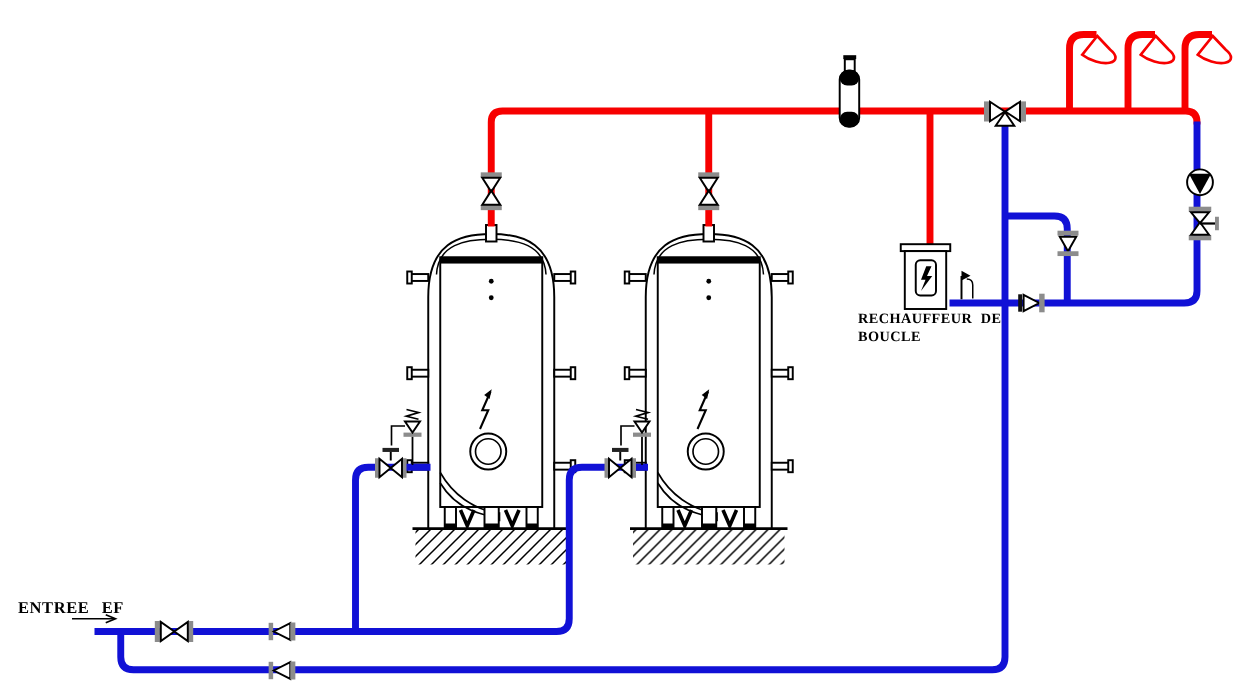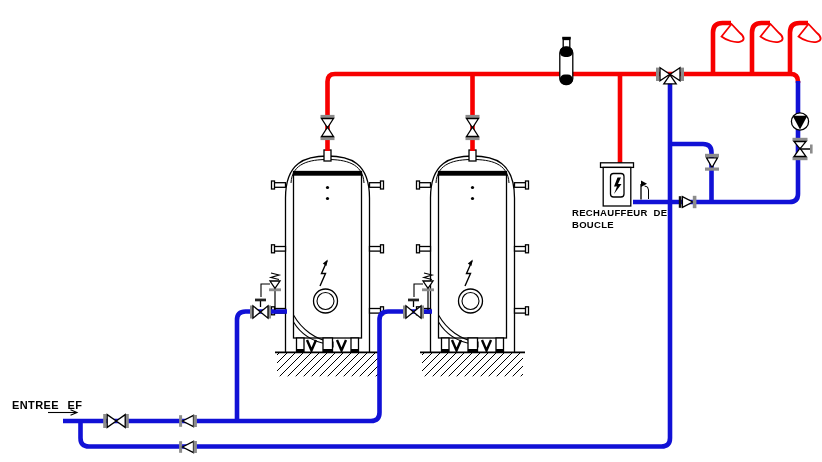--- a/index.html
+++ b/index.html
@@ -1,17 +1,17 @@
 <!DOCTYPE html>
 <html style="--hot_pipe: #f70000; --cold_pipe: #1111d6; --outline: #000000; --flange: #8c8c8c;"><head>
 <meta charset="utf-8">
 <style>
   html,body{margin:0;padding:0;background:#fff;}
   .canvas{position:relative;width:822px;height:462px;background:#fff;overflow:hidden;
-          font-family:Liberation Sans, sans-serif;}
+          font-family:Liberation Serif, serif;}
   svg{position:absolute;left:0;top:0;}
   .hot  {stroke:var(--hot_pipe,#f70000);stroke-width:4.6;fill:none;}
   .cold {stroke:var(--cold_pipe,#1111d6);stroke-width:4.6;fill:none;}
   .thin {stroke:#000;fill:none;}
   .sym  {fill:#fff;stroke:#000;stroke-width:1.3;}
   .blk  {fill:#000;stroke:none;}
   .flange{fill:var(--flange,#8c8c8c);stroke:none;}
   .hothin{stroke:var(--hot_pipe,#f70000);stroke-width:1.8;fill:#fff;}
   text{font-weight:bold;fill:#000;}
   .lbl-small{font-size:9.5px;letter-spacing:.3px;word-spacing:3px;}

